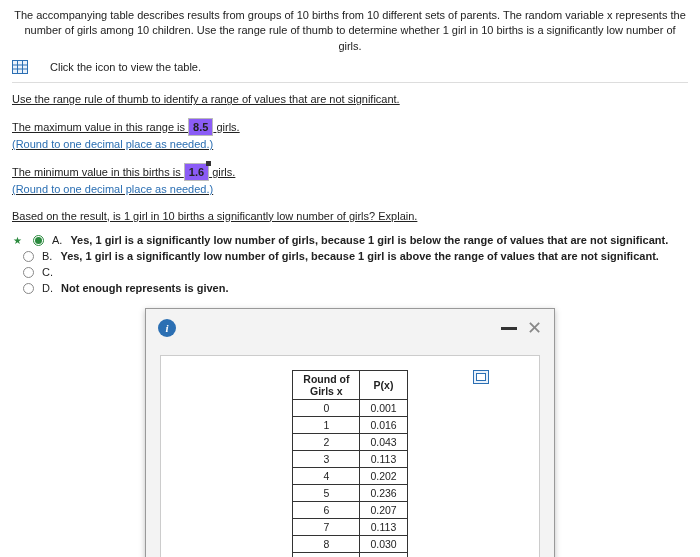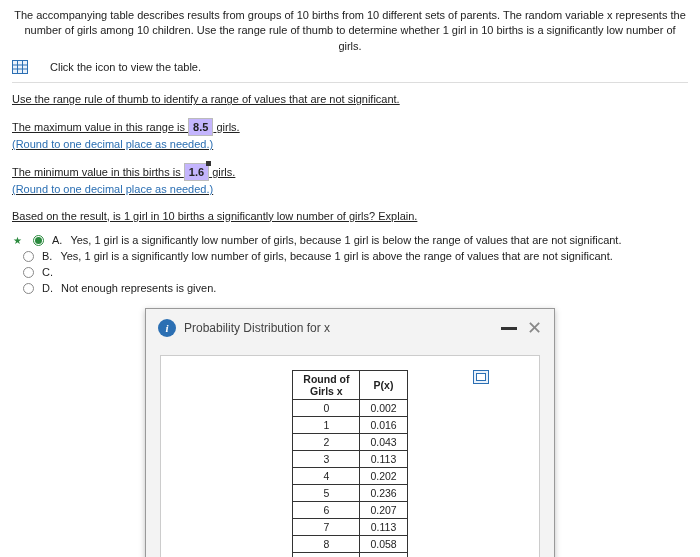--- a/index.html
+++ b/index.html
@@ -3,30 +3,30 @@
 <meta charset="utf-8">
 <style>
   * { box-sizing: border-box; margin: 0; padding: 0; }
   body { font-family: Arial, Helvetica, sans-serif; font-size: 11px; color: #222; background: #fff; width: 700px; }
   .wrap { padding: 8px 12px; }
   .intro { line-height: 1.4; margin-bottom: 6px; text-align: center; }
   .icon-row { display: flex; align-items: center; gap: 22px; margin-bottom: 8px; }
   .table-icon { display: inline-flex; align-items: center; justify-content: center; width: 16px; height: 14px; }
   hr.div { border: none; border-top: 1px solid #ddd; margin: 4px 0 8px; }
   .blk { margin-bottom: 10px; line-height: 1.5; text-decoration: underline; }
-  .ansbox { display: inline-block; background: #c4b5fd; border: 1px solid #bbb; padding: 0 4px; font-weight: bold; position: relative; }
+  .ansbox { display: inline-block; background: #8b5cf6; border: 1px solid #bbb; padding: 0 4px; font-weight: bold; position: relative; }
   .cursor-tick::after { content: ""; position: absolute; top: -3px; right: -3px; width: 5px; height: 5px; background: #333; }
   .hint { color: #2b6fb3; }
   .options { margin-top: 6px; }
   .opt { display: flex; align-items: center; gap: 8px; margin: 4px 0; padding-left: 4px; }
   .radio { width: 11px; height: 11px; border: 1px solid #888; border-radius: 50%; display: inline-block; flex-shrink:0; position:relative; }
   .radio.selected { border-color: #2b8a3e; }
   .radio.selected::after { content:""; position:absolute; inset:1px; background:#2b8a3e; border-radius:50%; }
   .star { color:#2b8a3e; font-size:10px; position:relative; left:-3px; }
-  .opt .lbl { font-weight: normal; }
+  .opt .lbl { font-weight: bold; }
   .modal-wrap { display:flex; justify-content:center; margin-top: 14px; }
   .modal { width: 410px; border: 1px solid #999; background: #f3f3f3; box-shadow: 0 2px 6px rgba(0,0,0,0.25); }
   .modal-head { display:flex; align-items:center; justify-content:space-between; padding:10px 12px; }
   .modal-head .left { display:flex; align-items:center; gap:8px; }
   .info-icon { width:18px; height:18px; border-radius:50%; background:#2b6fb3; color:#fff; display:inline-flex; align-items:center; justify-content:center; font-weight:bold; font-style:italic; font-family: Georgia, serif; }
   .modal-title { color:#444; font-size:12px; }
   .modal-ctrls { display:flex; align-items:center; gap:10px; }
   .min-btn { width:16px; height:3px; background:#333; }
   .close-x { font-size:18px; color:#888; line-height:1; cursor:pointer; }
   .modal-body { padding: 8px 14px 14px; }
@@ -96,21 +96,20 @@
       <span>D.</span>
       <span class="lbl">Not enough represents is given.</span>
     </div>
   </div>
 
   <div class="modal-wrap">
     <div class="modal">
       <div class="modal-head">
         <div class="left">
           <span class="info-icon">i</span>
-          <span class="modal-title">Probability Distribution for x</span>
         </div>
         <div class="modal-ctrls">
           <span class="min-btn"></span>
           <span class="close-x">✕</span>
         </div>
       </div>
       <div class="modal-body">
         <div class="inner-panel">
           <div class="tbl-holder">
             <span class="copy-icon"></span>
@@ -120,21 +119,21 @@
                   <th>
                     <span class="sub">Round of</span>
                     <span class="sub">Girls x</span>
                   </th>
                   <th>P(x)</th>
                 </tr>
               </thead>
               <tbody id="tbody">
                   <tr>
                     <td>0</td>
-                    <td>0.002</td>
+                    <td>0.001</td>
                   </tr>
                   <tr>
                     <td>1</td>
                     <td>0.016</td>
                   </tr>
                   <tr>
                     <td>2</td>
                     <td>0.043</td>
                   </tr>
                   <tr>
@@ -152,21 +151,21 @@
                   <tr>
                     <td>6</td>
                     <td>0.207</td>
                   </tr>
                   <tr>
                     <td>7</td>
                     <td>0.113</td>
                   </tr>
                   <tr>
                     <td>8</td>
-                    <td>0.058</td>
+                    <td>0.030</td>
                   </tr>
                   <tr>
                     <td>9</td>
                     <td>0.013</td>
                   </tr>
                 </tbody>
             </table>
           </div>
 
         </div>

